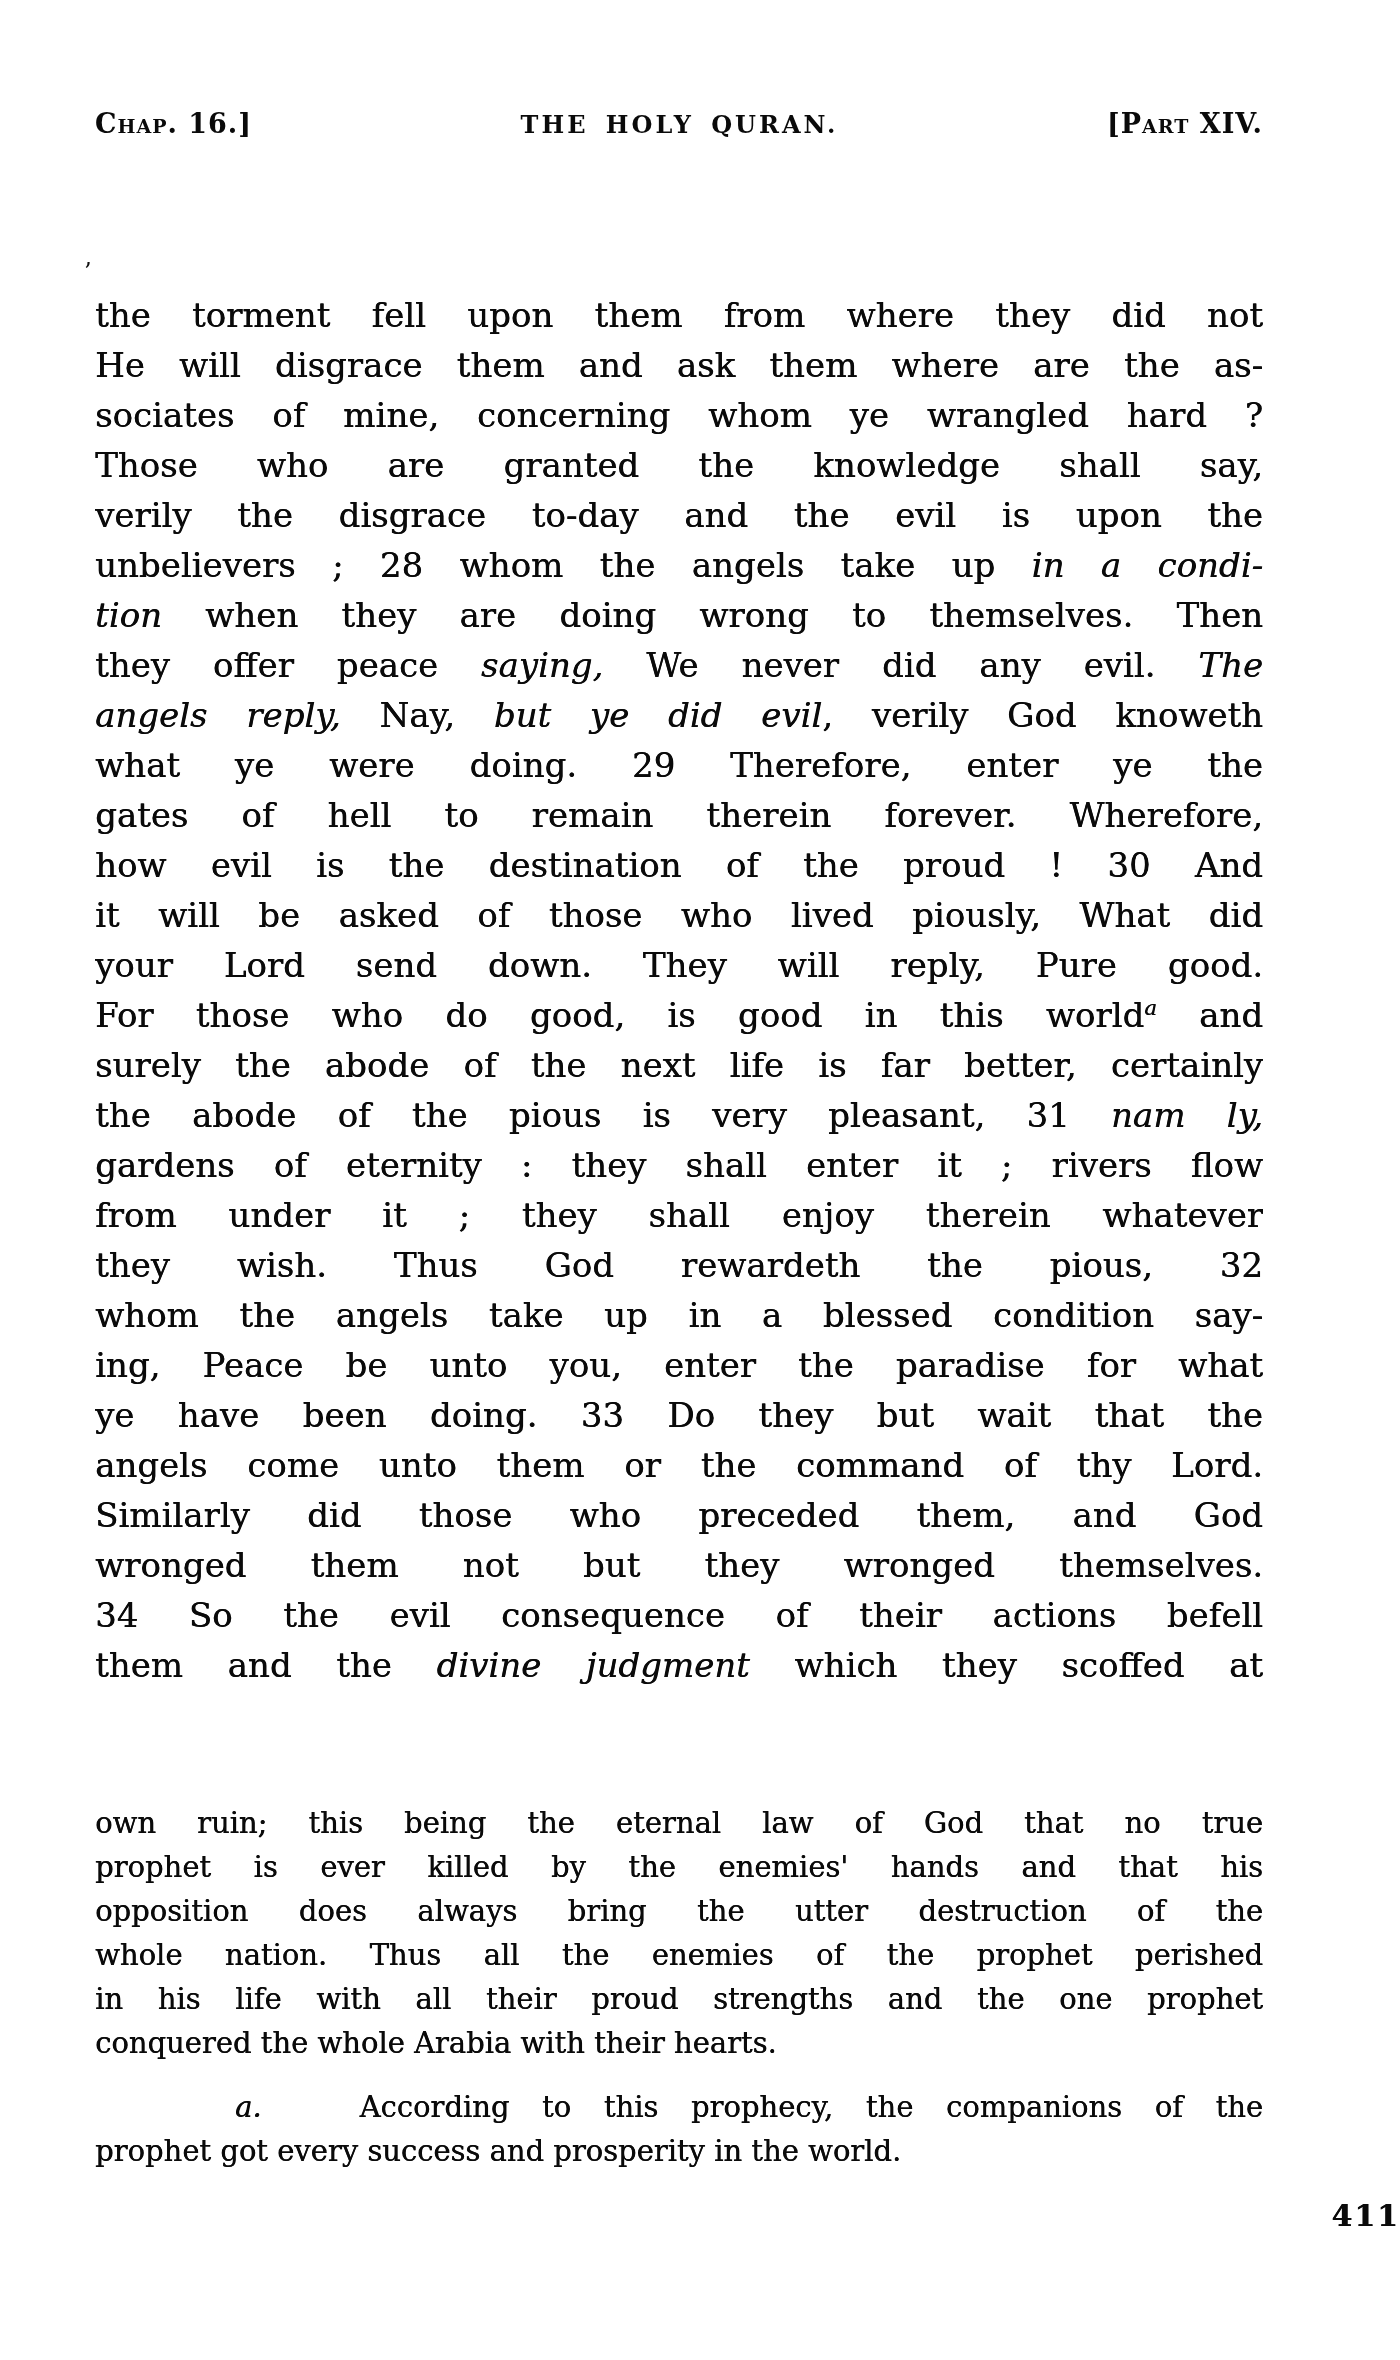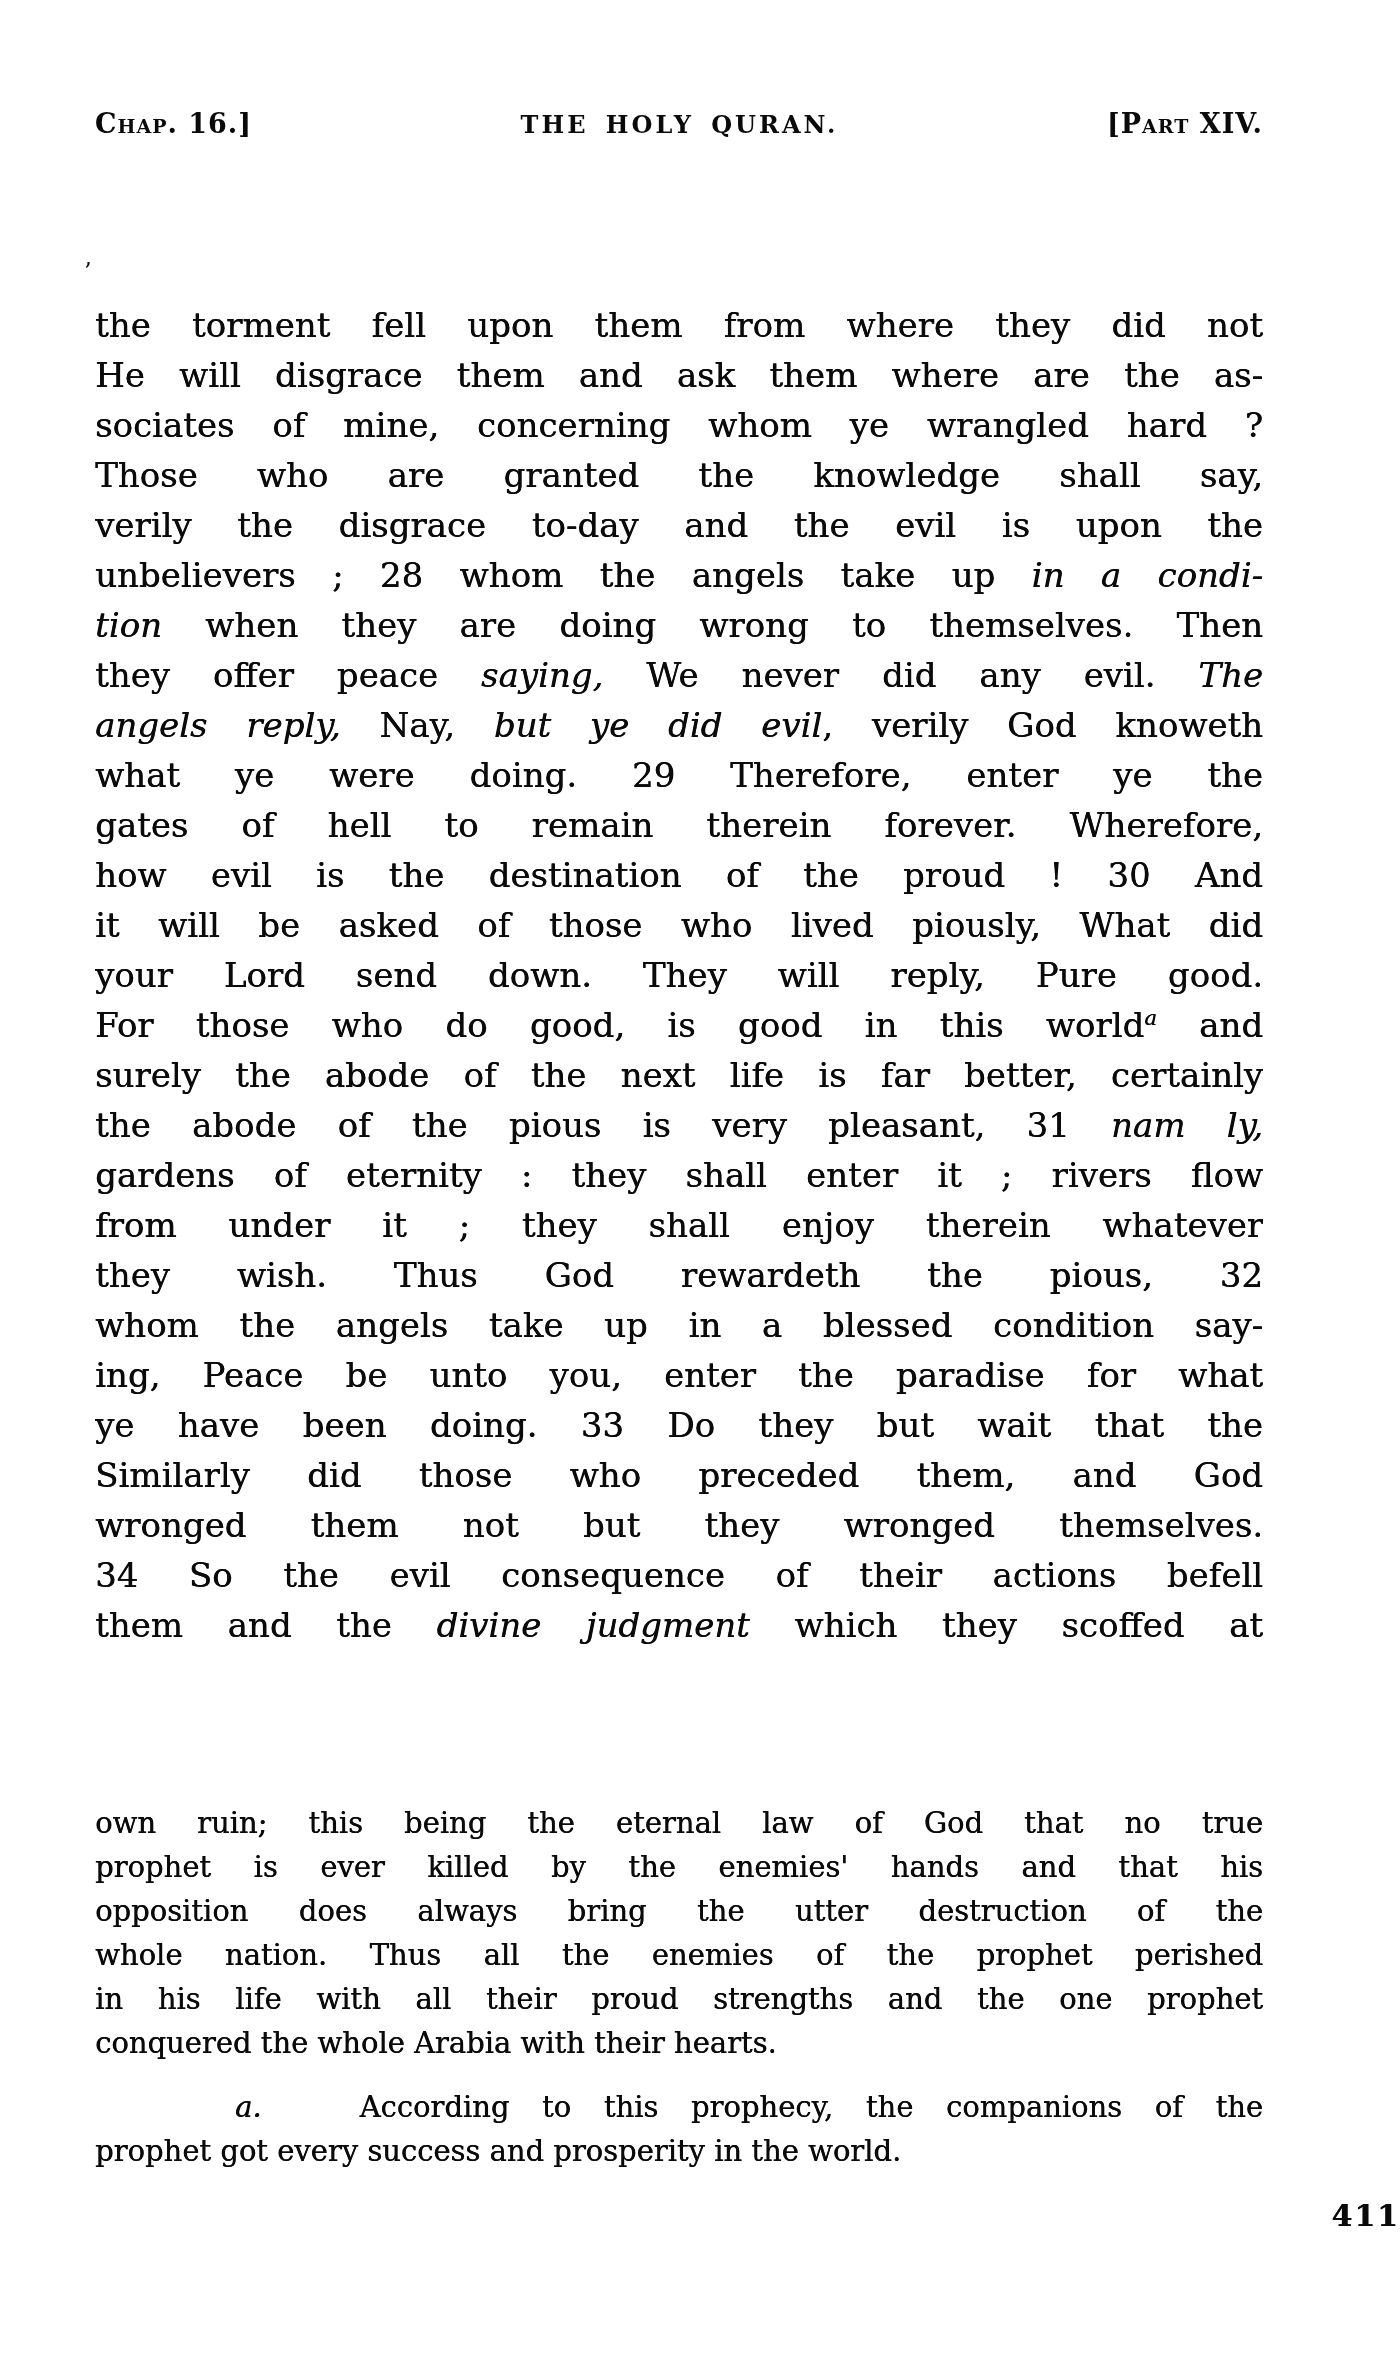--- a/index.html
+++ b/index.html
@@ -36,21 +36,21 @@
     font-size: 24px;
     letter-spacing: 3px;
     word-spacing: 6px;
   }
   
   .textblock {
     position: absolute;
     left: 95px;
     width: 1168px;
   }
-  .body-block   { top: 290px;  font-size: 34px; margin-top: 10px; }
+  .body-block   { top: 290px;  font-size: 34px; }
   .fn-block     { top: 1801px; font-size: 29px; }
   .fn-a-block   { top: 2085px; font-size: 29px; }
 
   .line {
     text-align: justify;
     text-align-last: justify;
     overflow: hidden;
     white-space: normal;
     text-shadow: 0.4px 0 0 #0a0a0a;
   }
@@ -113,20 +113,21 @@
       <div class="line"><span>your Lord send down. They will reply, Pure good.</span></div>
       <div class="line"><span>For those who do good, is good in this world</span><span class="it sup">a</span><span> and</span></div>
       <div class="line"><span>surely the abode of the next life is far better, certainly</span></div>
       <div class="line"><span>the abode of the pious is very pleasant, 31 </span><span class="it">nam ly,</span></div>
       <div class="line"><span>gardens of eternity : they shall enter it ; rivers flow</span></div>
       <div class="line"><span>from under it ; they shall enjoy therein whatever</span></div>
       <div class="line"><span>they wish. Thus God rewardeth the pious, 32</span></div>
       <div class="line"><span>whom the angels take up in a blessed condition say-</span></div>
       <div class="line"><span>ing, Peace be unto you, enter the paradise for what</span></div>
       <div class="line"><span>ye have been doing. 33 Do they but wait that the</span></div>
+      <div class="line"><span>angels come unto them or the command of thy Lord.</span></div>
       <div class="line"><span>Similarly did those who preceded them, and God</span></div>
       <div class="line"><span>wronged them not but they wronged themselves.</span></div>
       <div class="line"><span>34 So the evil consequence of their actions befell</span></div>
       <div class="line"><span>them and the </span><span class="it">divine judgment</span><span> which they scoffed at</span></div>
     </div>
 
   <div class="textblock fn-block">
       <div class="line"><span>own ruin; this being the eternal law of God that no true</span></div>
       <div class="line"><span>prophet is ever killed by the enemies' hands and that his</span></div>
       <div class="line"><span>opposition does always bring the utter destruction of the</span></div>

